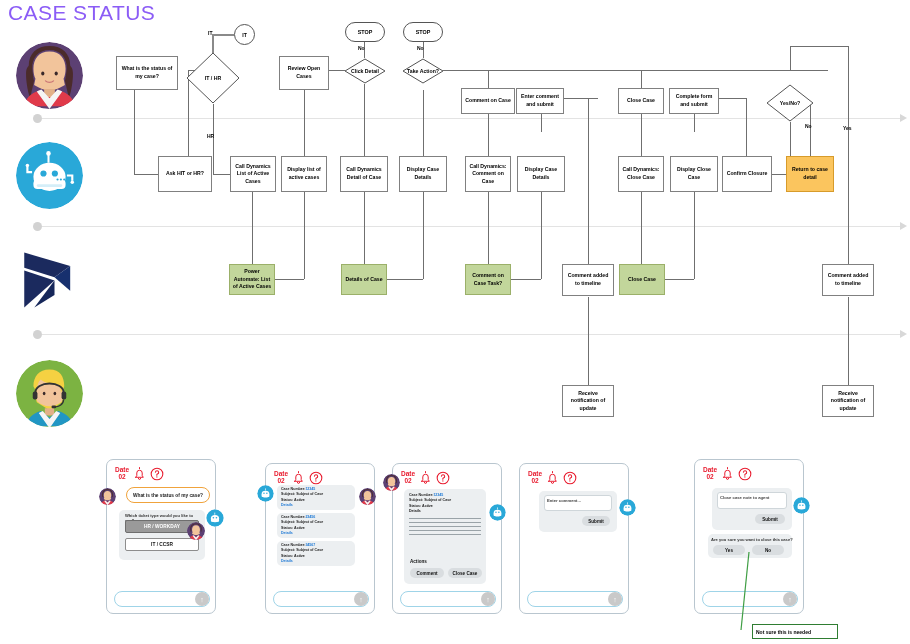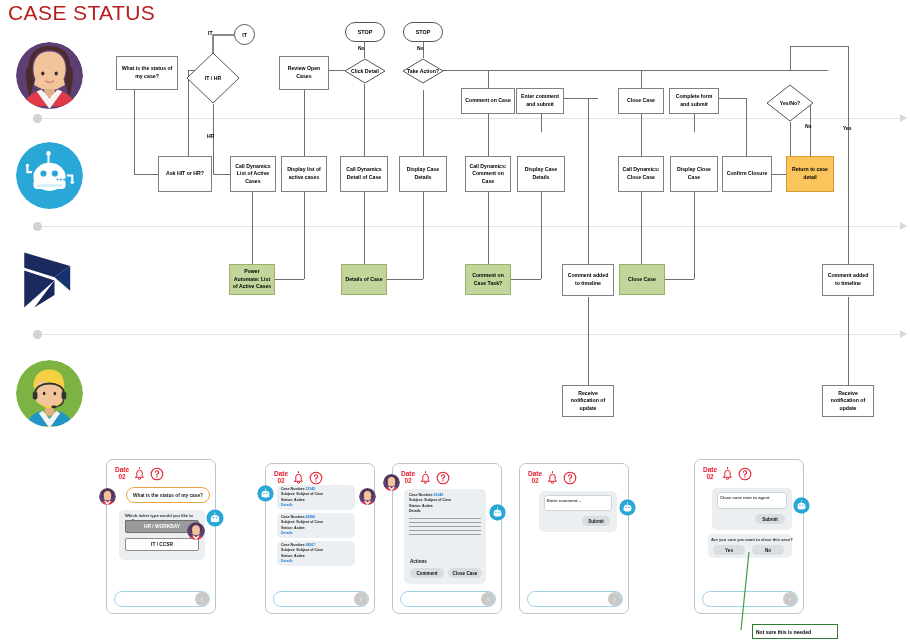--- a/index.html
+++ b/index.html
@@ -2,21 +2,21 @@
 <html><head>
 <meta charset="utf-8">
 <title>Case Status Flow</title>
 <style>
   html,body{margin:0;padding:0;background:#ffffff;}
   body{width:910px;height:644px;position:relative;overflow:hidden;
        font-family:"Liberation Sans", sans-serif;color:#111;}
   #canvas{position:absolute;left:0;top:0;width:910px;height:644px;}
 
   .page-title{position:absolute;left:8px;top:1px;font-size:21px;letter-spacing:.4px;
-     color:#b91c1c;font-weight:400;}
+     color:#8b5cf6;font-weight:400;}
 
   
   .lane-rule{position:absolute;height:1px;background:#e3e3e3;}
   .lane-dot{position:absolute;width:9px;height:9px;border-radius:50%;background:#d2d2d2;}
   .lane-arrow{position:absolute;width:0;height:0;border-left:7px solid #d8d8d8;
      border-top:4.5px solid transparent;border-bottom:4.5px solid transparent;}
 
   
   .node{position:absolute;box-sizing:border-box;border:1px solid #808080;background:#fff;
      display:flex;align-items:center;justify-content:center;text-align:center;

